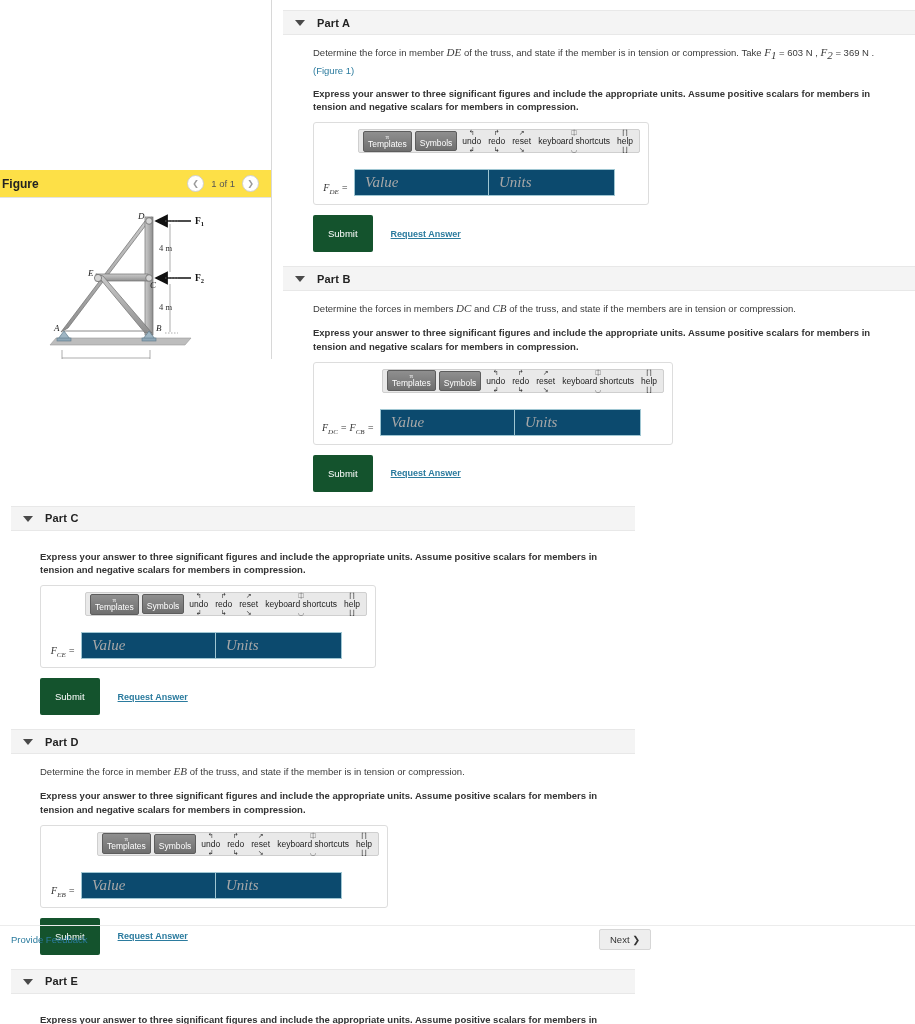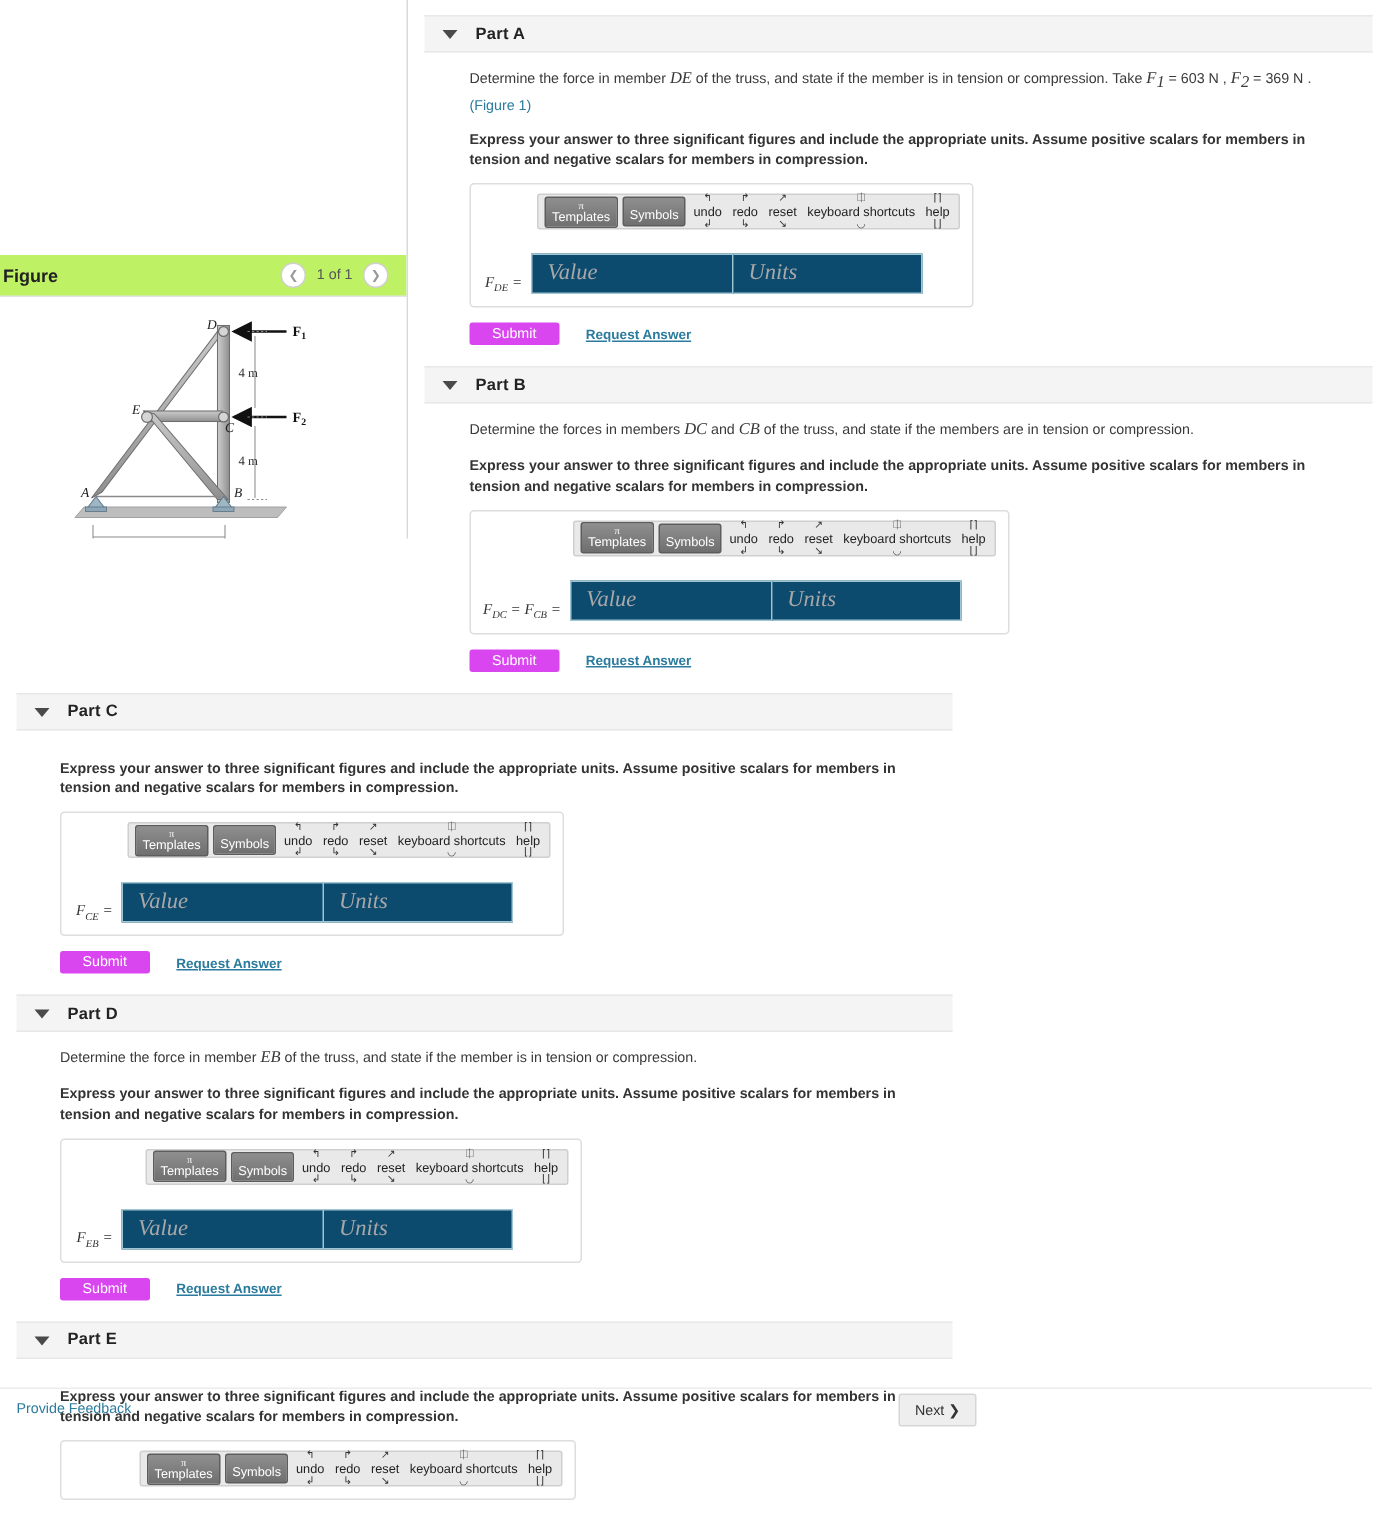--- a/index.html
+++ b/index.html
@@ -19,21 +19,21 @@
     background:#ffffff;
     border-right:1px solid #d8d8d8;
     z-index:30;
     overflow:hidden;
   }
   .figure-head{
     position:relative;height:27px;
     border-bottom:1px solid #e3e3e3;
     display:flex;align-items:center;justify-content:space-between;
     padding:0 12px 0 2px;
-    background:#bef264;
+    background:#fde047;
   }
   .figure-title{font-size:12px;font-weight:bold;color:#222;}
   .figure-pager{display:flex;align-items:center;gap:7px;}
   .pg-btn{
     width:15px;height:15px;border:1px solid #cfcfcf;border-radius:50%;
     display:flex;align-items:center;justify-content:center;
     font-size:8px;color:#9a9a9a;background:#fff;
   }
   .pg-count{font-size:9.5px;color:#555;}
   .figure-body{position:relative;height:162px;background:#fff;}
@@ -115,22 +115,22 @@
     height:25px;border:1px solid #9fc6d2;background:#0c4a6e;
     display:flex;align-items:center;padding-left:10px;
     font-family:"Liberation Serif",serif;font-style:italic;
     font-size:15px;color:#a8a8a8;
   }
   .inp.value{width:123px;}
   .inp.units{width:115px;border-left:none;}
 
   .actions{display:flex;align-items:center;gap:18px;margin-top:10px;}
   .submit-btn{
-    background:#d946ef;color:#fff;border:none;border-radius:2px;
-    font-size:9.5px;padding:2px 15px;font-family:"Liberation Sans",sans-serif;
+    background:#14532d;color:#fff;border:none;border-radius:2px;
+    font-size:9.5px;padding:13px 15px;font-family:"Liberation Sans",sans-serif;
   }
   .req-link{color:#2b7b9e;font-size:9px;font-weight:bold;text-decoration:underline;}
 
   
   .footer{
     position:absolute;left:0;top:925px;width:915px;height:30px;
     border-top:1px solid #ececec;
   }
   .feedback-link{
     position:absolute;left:11px;top:8px;

